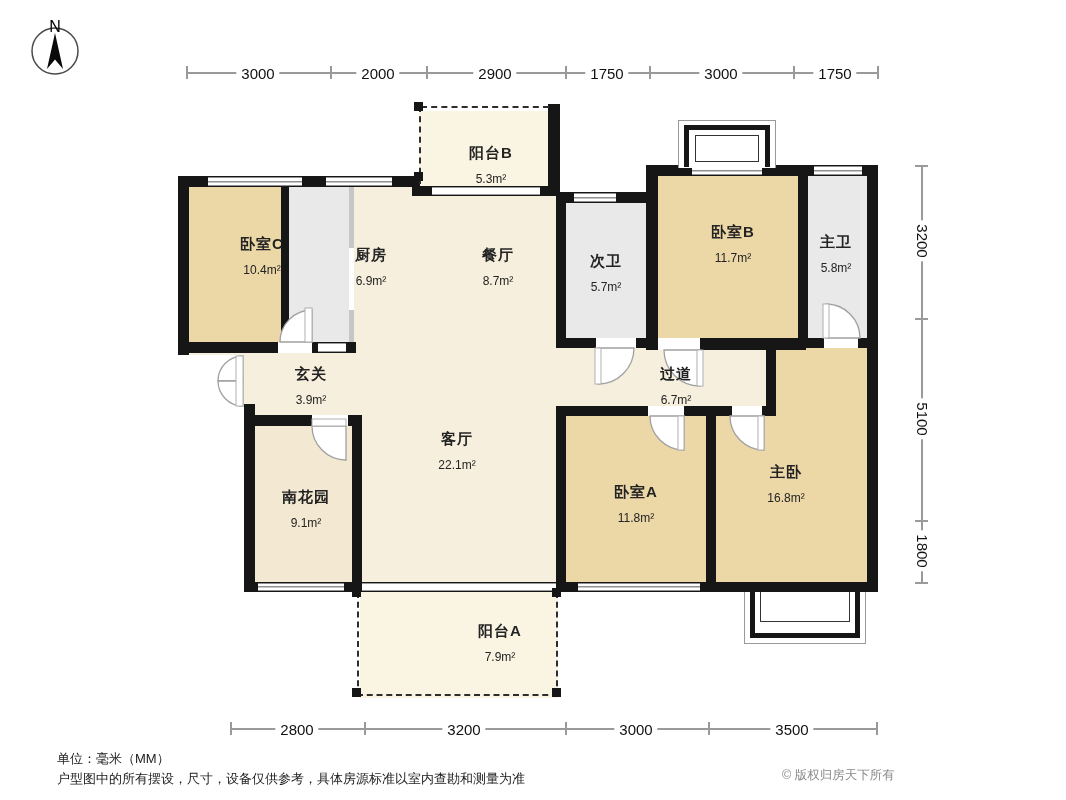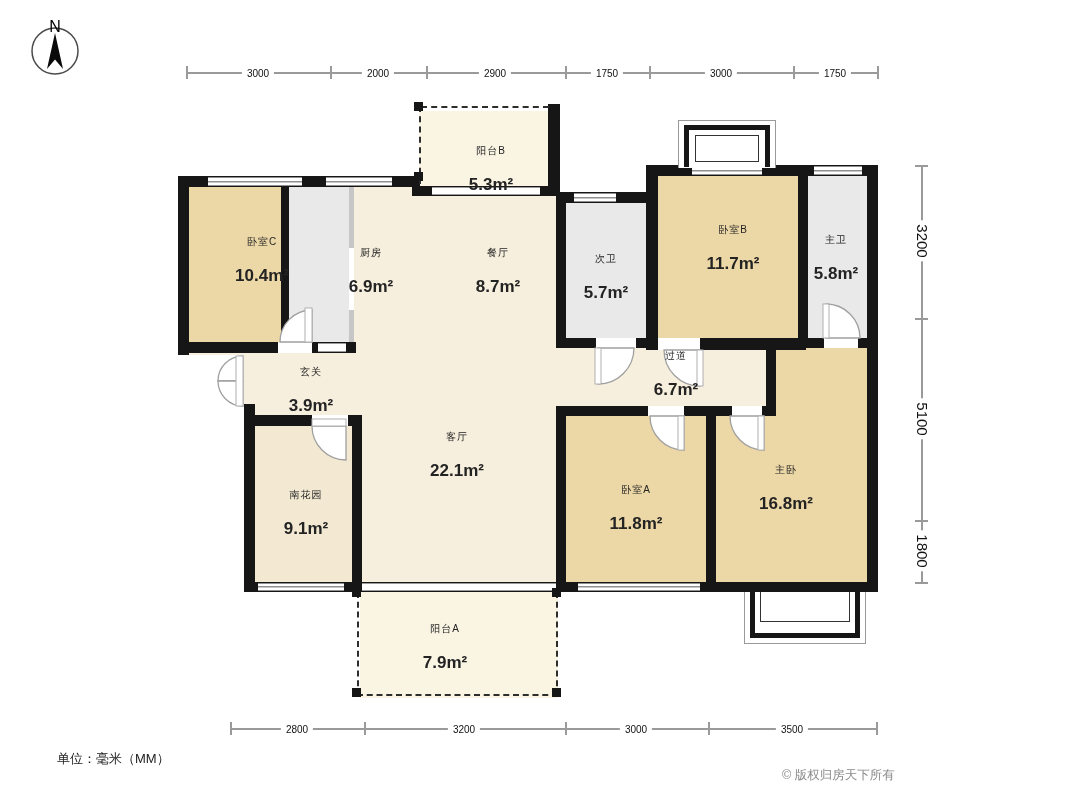--- a/index.html
+++ b/index.html
@@ -23,29 +23,29 @@
   .sliding {
     position:absolute; background:#fff;
     border-top:1.5px solid #9a9a9a; border-bottom:1.5px solid #9a9a9a;
   }
   .dashedH { position:absolute; border-top:2px dashed #2d2d2d; }
   .dashedV { position:absolute; border-left:2px dashed #2d2d2d; }
   .sq { position:absolute; width:9px; height:9px; background:var(--wall,#161616); }
   .bay { position:absolute; background:#fff; }
 
   .room-label { position:absolute; transform:translateX(-50%); text-align:center; white-space:nowrap; }
-  .room-label .rname { display:block; font-size:10px; color:var(--label_text,#232323); letter-spacing:1px; }
-  .room-label .rarea { display:block; font-size:17px; color:var(--label_text,#232323); margin-top:17px;font-weight:bold; }
+  .room-label .rname { display:block; font-size:15px; color:var(--label_text,#232323); letter-spacing:1px;font-weight:bold; }
+  .room-label .rarea { display:block; font-size:12px; color:var(--label_text,#232323); margin-top:9px; }
 
   .dim-line-h { position:absolute; height:1.5px; background:var(--dimension_line,#9a9a9a); }
   .dim-line-v { position:absolute; width:1.5px; background:var(--dimension_line,#9a9a9a); }
   .tick-v { position:absolute; width:1.5px; height:13px; background:var(--dimension_line,#9a9a9a); }
   .tick-h { position:absolute; height:1.5px; width:13px; background:var(--dimension_line,#9a9a9a); }
   .dim-label {
-    position:absolute; background:#fff; padding:0 5px; font-size:10px;
+    position:absolute; background:#fff; padding:0 5px; font-size:15px;
     color:#111; transform:translate(-50%,-50%); white-space:nowrap;
   }
   .dim-label-v {
     position:absolute; background:#fff; padding:4px 0; font-size:15px; color:#111;
     writing-mode:vertical-rl; text-orientation:mixed; transform:translate(-50%,-50%); white-space:nowrap;
   }
   .footer-text { position:absolute; font-size:13px; color:#1c1c1c; white-space:nowrap; }
   .copyright { position:absolute; font-size:12.5px; color:var(--muted_text,#8a8a8a); white-space:nowrap; }
   svg.overlay { position:absolute; left:0; top:0; pointer-events:none; }
 </style>
@@ -235,41 +235,42 @@
     <span class="rarea">11.7m²</span>
   </div>
   <div class="room-label" style="left:836px;top:233px">
     <span class="rname">主卫</span>
     <span class="rarea">5.8m²</span>
   </div>
   <div class="room-label" style="left:311px;top:365px">
     <span class="rname">玄关</span>
     <span class="rarea">3.9m²</span>
   </div>
-  <div class="room-label" style="left:676px;top:349px">
+  <div class="room-label" style="left:676px;top:365px">
     <span class="rname">过道</span>
     <span class="rarea">6.7m²</span>
   </div>
   <div class="room-label" style="left:457px;top:430px">
     <span class="rname">客厅</span>
     <span class="rarea">22.1m²</span>
   </div>
   <div class="room-label" style="left:306px;top:488px">
     <span class="rname">南花园</span>
     <span class="rarea">9.1m²</span>
   </div>
   <div class="room-label" style="left:636px;top:483px">
     <span class="rname">卧室A</span>
     <span class="rarea">11.8m²</span>
   </div>
   <div class="room-label" style="left:786px;top:463px">
     <span class="rname">主卧</span>
     <span class="rarea">16.8m²</span>
   </div>
-  <div class="room-label" style="left:445px;top:622px">
+  <div class="room-label" style="left:500px;top:622px">
     <span class="rname">阳台A</span>
     <span class="rarea">7.9m²</span>
   </div>
 
   <div class="footer-text" style="left:57px;top:750px">单位：毫米（MM）</div>
+  <div class="footer-text" style="left:57px;top:770px">户型图中的所有摆设，尺寸，设备仅供参考，具体房源标准以室内查勘和测量为准</div>
   <div class="copyright" style="left:782px;top:767px">© 版权归房天下所有</div>
 
 </div>
 
 </body></html>

